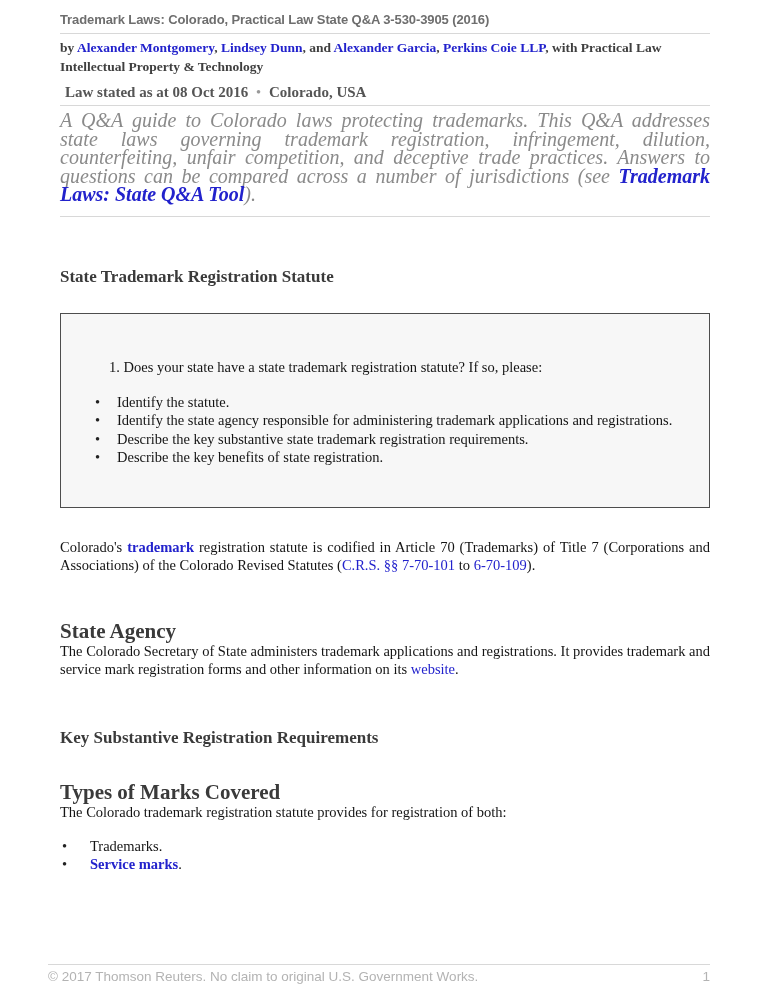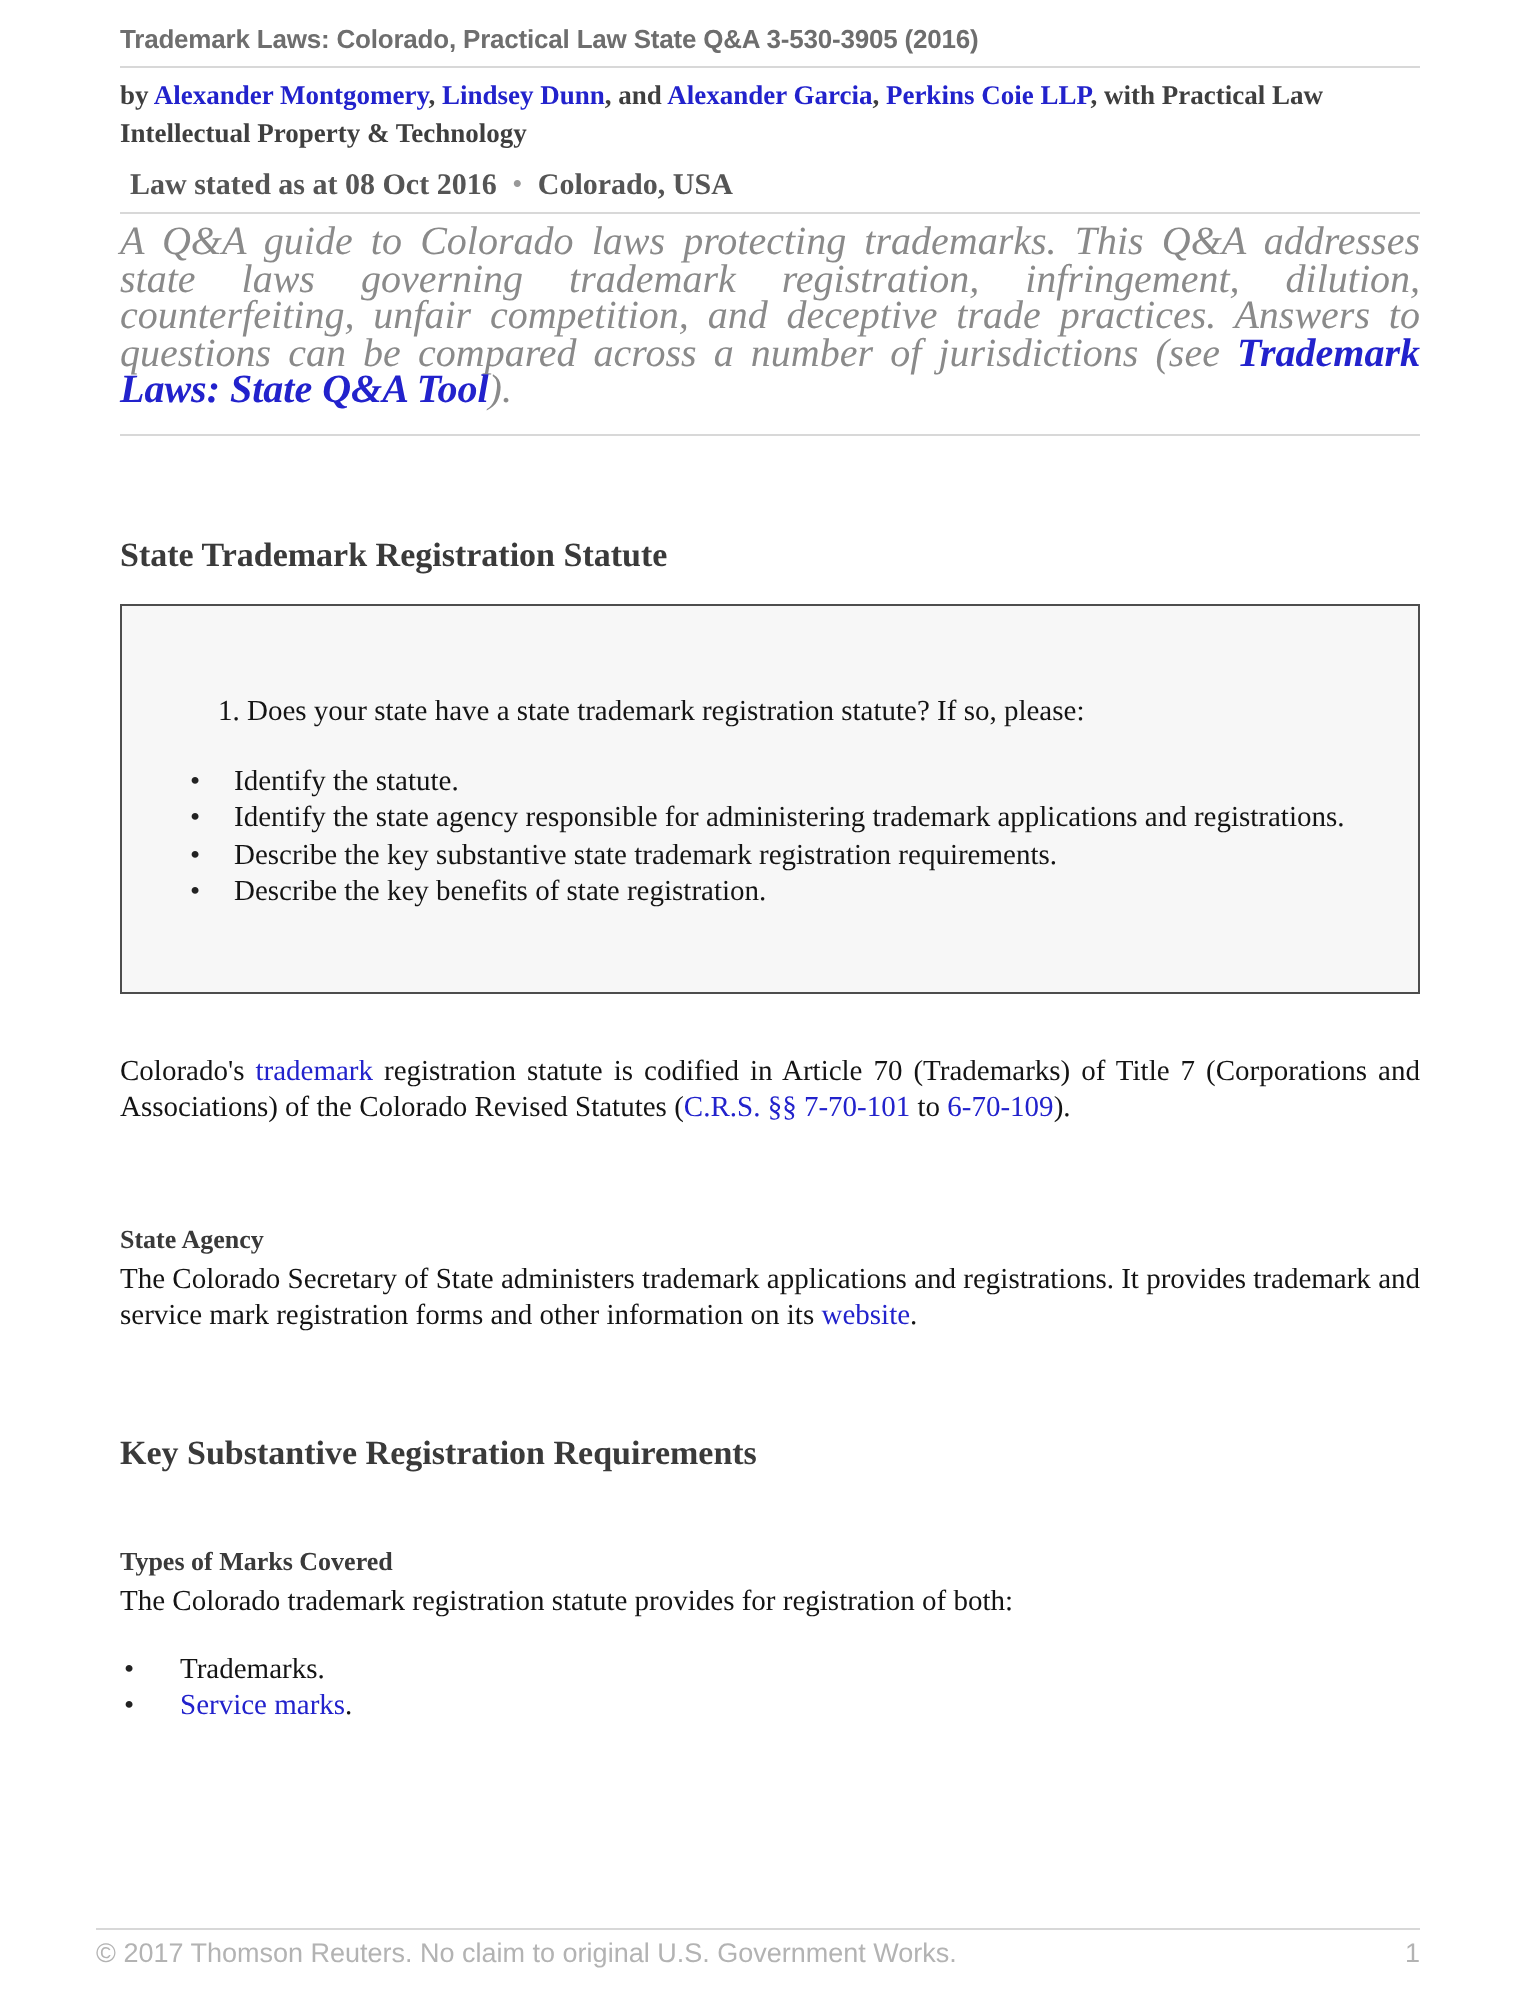--- a/index.html
+++ b/index.html
@@ -67,30 +67,30 @@
   
   h2.section-heading {
     margin: 50px 0 0 0;
     font-size: 17px;
     line-height: 20px;
     font-weight: bold;
     color: var(--heading, #3a3a3a);
   }
   h3.sub-heading {
     margin: 48px 0 0 0;
-    font-size: 13px;
+    font-size: 21px;
     line-height: 18px;
     font-weight: bold;
     color: var(--heading, #3a3a3a);
   }
   h3.sub-heading.tight { margin-top: 35px; }
 
   
   .qbox {
-    margin-top: 14px;
+    margin-top: 26px;
     border: 1px solid var(--box_border, #4d4d4d);
     background: var(--box_bg, #f7f7f7);
     padding: 44px 12px 40px 32px;
   }
   .qbox .question {
     margin: 0 0 0 16px;
     font-size: 14.5px;
     line-height: 19px;
   }
   .qbox ul { list-style: none; margin: 16px 0 0 0; padding: 0; }
@@ -118,21 +118,21 @@
     padding-left: 30px;
     font-size: 14.5px;
     line-height: 18.5px;
   }
   ul.marks-list li::before { content: "\2022"; position: absolute; left: 2px; color: #222; }
 
   .citation { margin: 12px 0 0 0; font-size: 14.5px; line-height: 18px; }
 
   
   a.link { color: var(--link, #2222cc); text-decoration: none; cursor: pointer; }
-  a.link.bold { font-weight: normal; }
+  a.link.bold { font-weight: bold; }
 
   
   .doc-footer { position: absolute; left: 48px; right: 60px; bottom: 12px; }
   .doc-footer-rule { border-bottom: 1px solid var(--rule, #d8d8d8); margin-bottom: 4px; }
   .doc-footer-row {
     display: flex; justify-content: space-between; align-items: baseline;
     font-family: "Liberation Sans", sans-serif;
     font-size: 13.5px;
     color: var(--footer_gray, #b3b3b3);
   }

